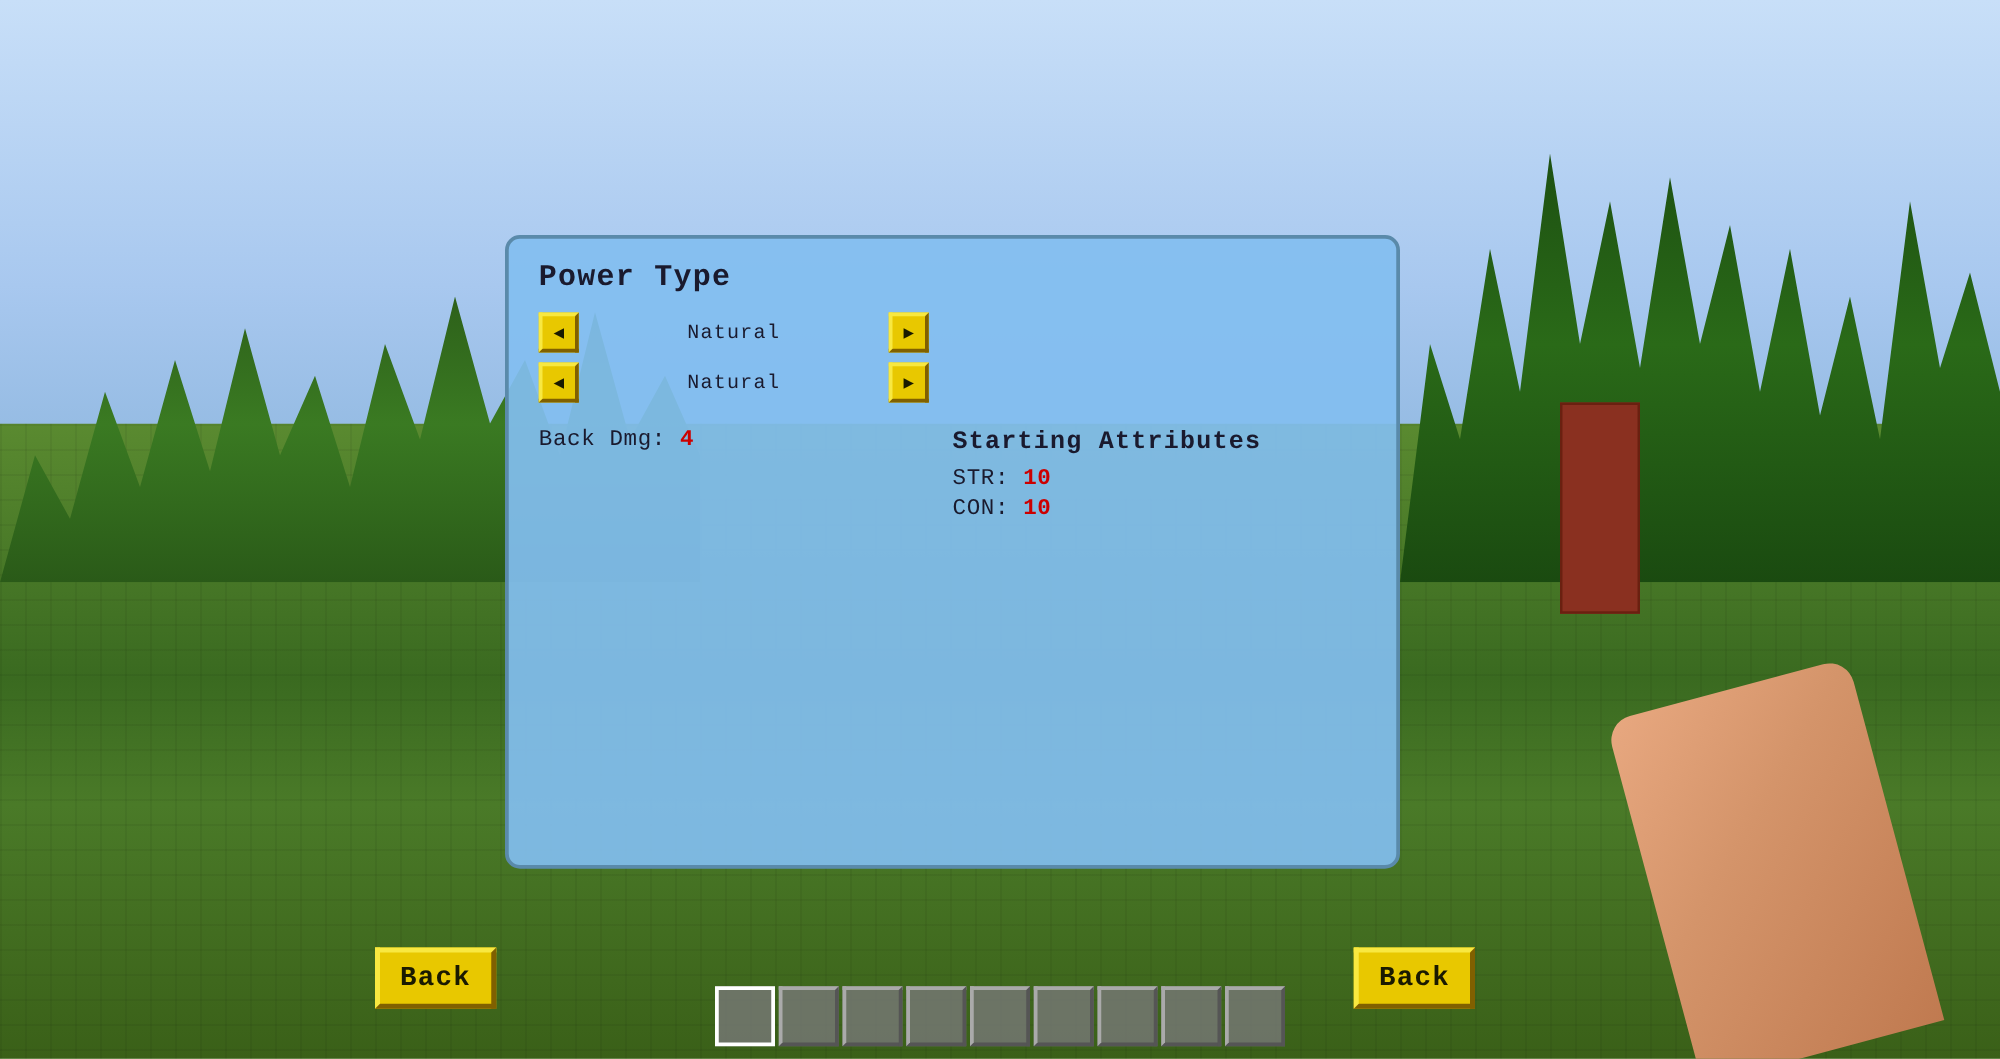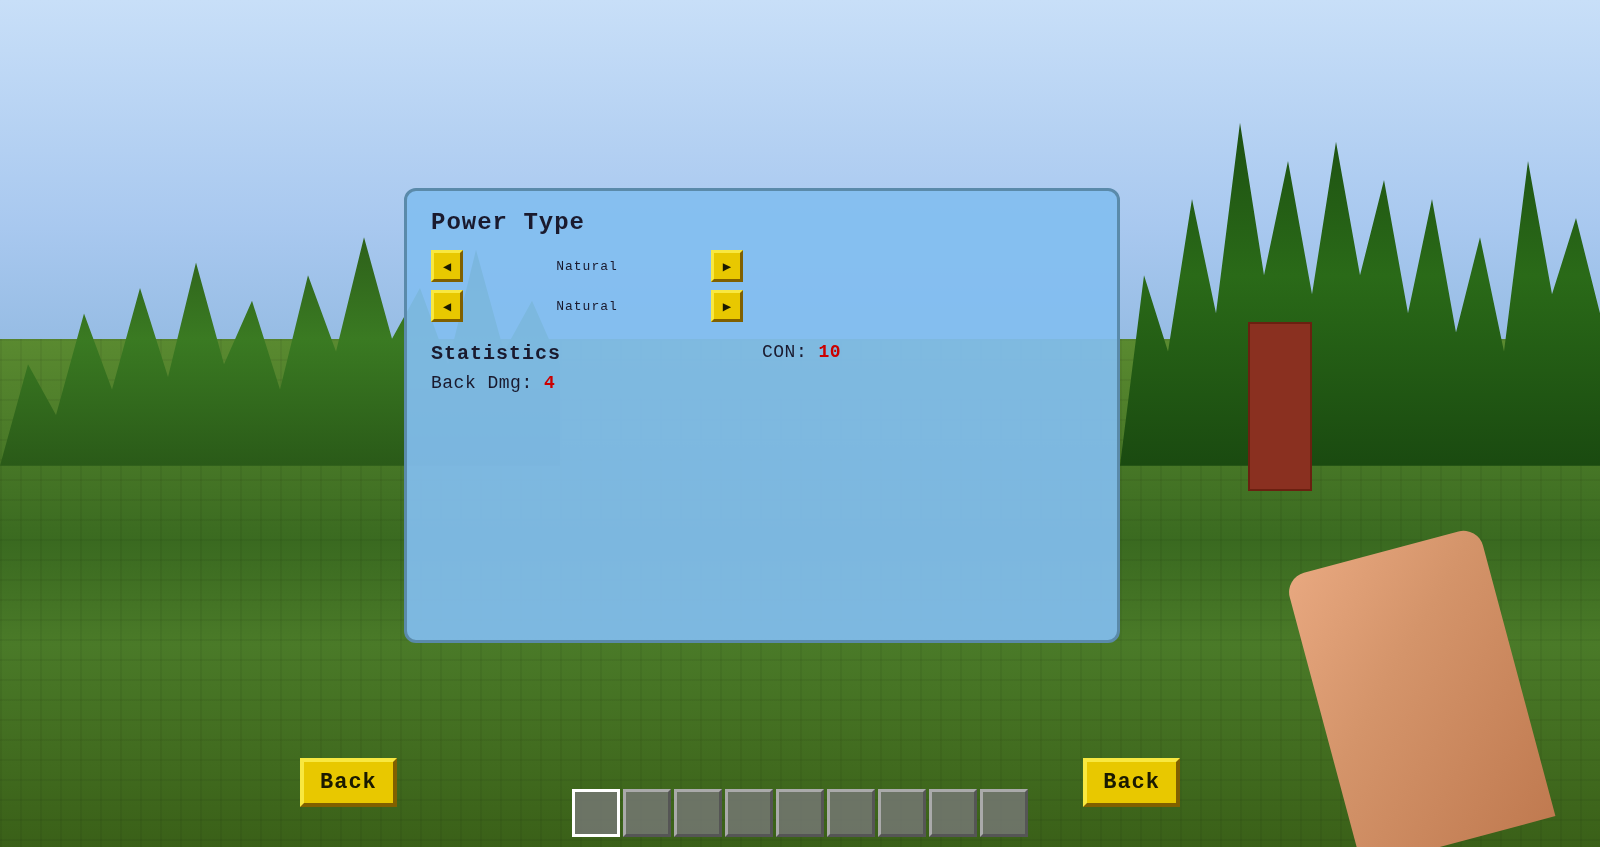--- a/index.html
+++ b/index.html
@@ -111,21 +111,21 @@
       border-radius: 20px 20px 0 0;
       transform: rotate(-15deg);
     }
 
     
     .dialog {
       position: absolute;
       left: 404px;
       top: 188px;
       width: 716px;
-      height: 455px;
+      height: 507px;
       background: rgba(130, 190, 240, 0.92);
       border: 3px solid #5a8aaa;
       border-radius: 12px;
       padding: 18px 24px;
     }
 
     .dialog-title {
       font-size: 24px;
       font-weight: bold;
       color: #1a1a2e;
@@ -146,21 +146,21 @@
       display: flex;
       align-items: center;
       justify-content: center;
       cursor: pointer;
       font-size: 14px;
       color: #1a1a00;
       font-weight: bold;
     }
 
     .selector-label {
-      font-size: 13px;
+      font-size: 16px;
       color: #1a1a2e;
       font-family: 'Courier New', Courier, monospace;
       letter-spacing: 1px;
       flex: 1;
       text-align: center;
     }
 
     
     .stats-section {
       margin-top: 20px;
@@ -284,28 +284,32 @@
     <div class="selector-spacer"></div>
     <div class="selector-btn">
       <span>▶</span>
     </div>
     <div style="width: 350px;"></div>
   </div>
 
   <div class="stats-section">
 
     <div class="stats-col">
-      <div class="section-title">Statistics</div>
       <div class="stat-row">
         <span>Back Dmg:</span>
         <span class="stat-value">4</span>
       </div>
     </div>
 
     <div class="stats-col">
+      <div class="section-title">Starting Attributes</div>
+      <div class="stat-row">
+        <span>STR:</span>
+        <span class="stat-value">10</span>
+      </div>
       <div class="stat-row">
         <span>CON:</span>
         <span class="stat-value">10</span>
       </div>
     </div>
   </div>
 </div>
 
 <button class="nav-btn nav-btn-back">Back</button>
 

